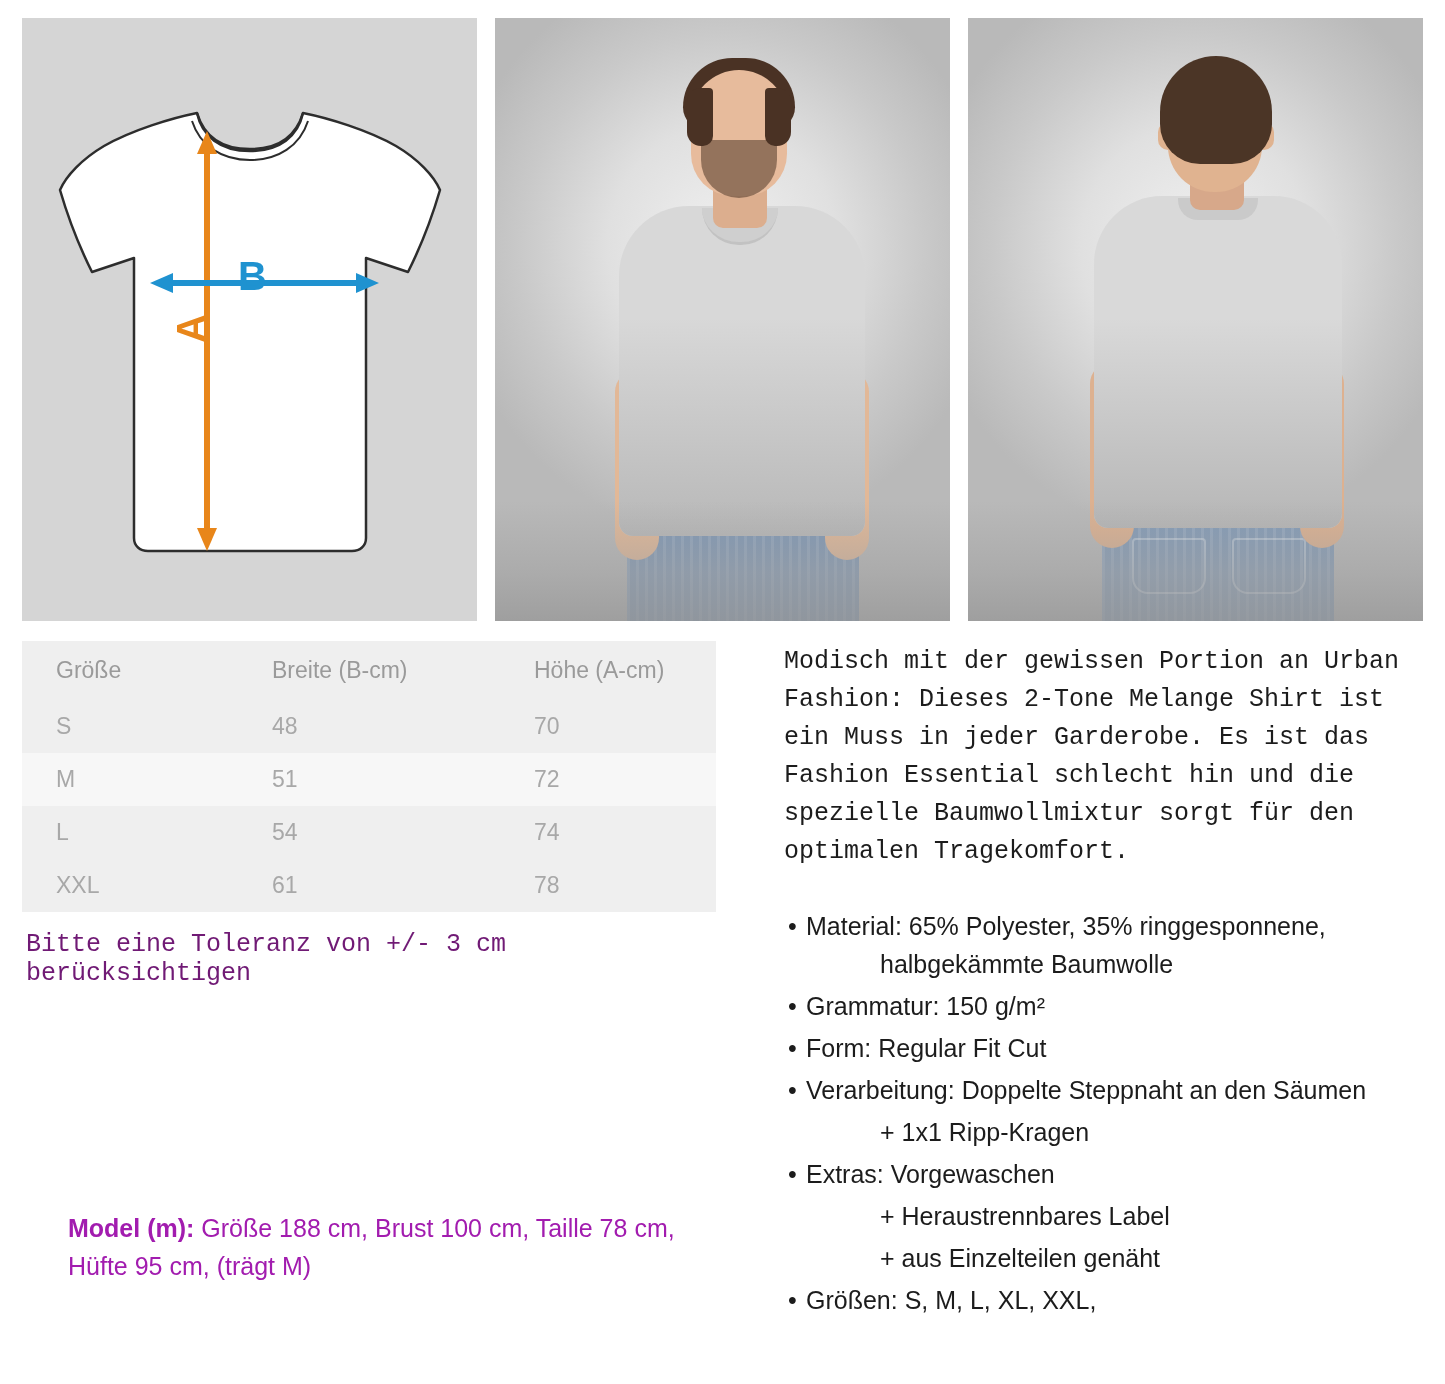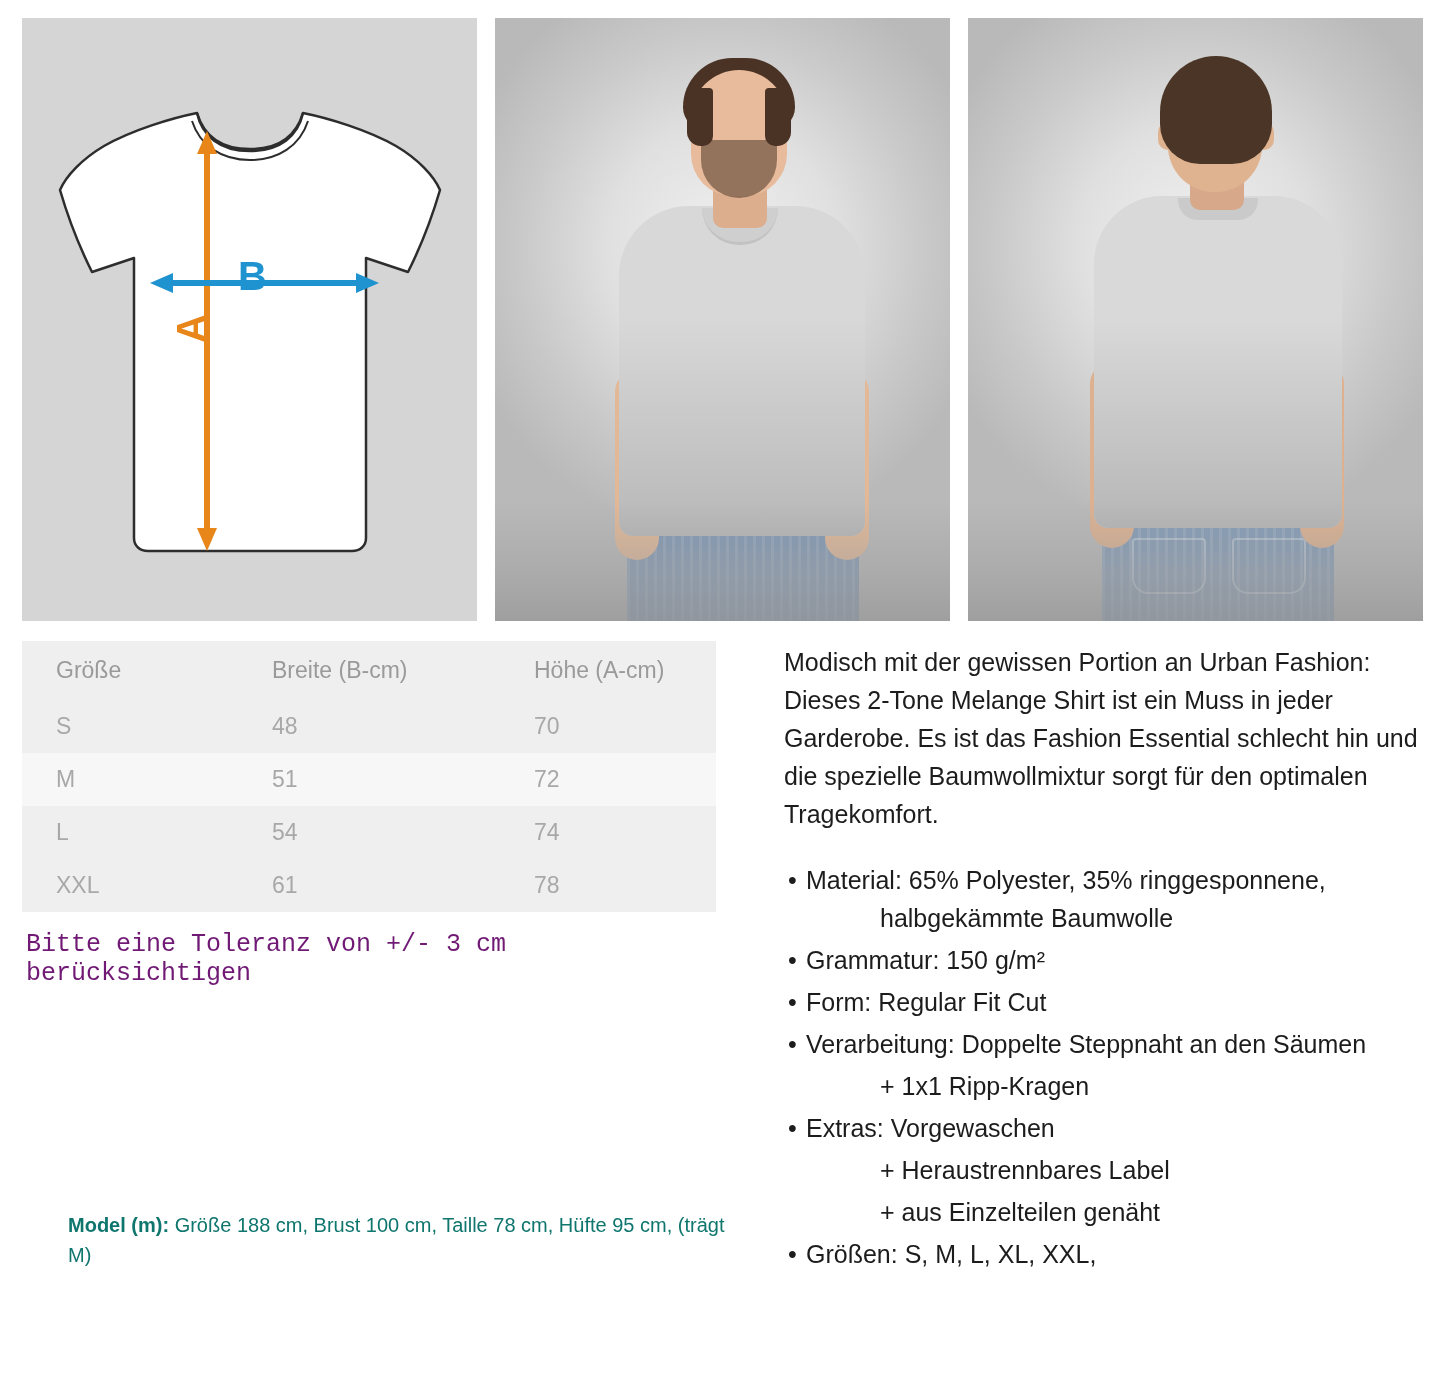--- a/index.html
+++ b/index.html
@@ -235,38 +235,39 @@
   table.size-table col.c2 { width: 262px; }
   table.size-table col.c3 { width: 216px; }
 
   .tolerance {
     font-size: 25px;
     color: #701a75;
     margin: 18px 0 0 4px;
     font-family: Liberation Mono, monospace;
   }
   .model-info {
-    font-size: 20px;
-    color: #0f766e;
+    font-size: 25px;
+    color: #a21caf;
     margin: 222px 0 0 46px;
     line-height: 1.5;
     max-width: 700px;
   }
   .model-info b { font-weight: bold; }
 
   
   .desc {
     font-size: 25px;
     line-height: 1.52;
     color: #1c1c1c;
     margin: 2px 0 0 0;
+    font-family: Liberation Mono, monospace;
   }
   ul.features {
     list-style: none;
-    margin: 28px 0 0 0;
+    margin: 36px 0 0 0;
     padding: 0;
     font-size: 25px;
     line-height: 1.52;
     color: #1c1c1c;
   }
   ul.features li {
     position: relative;
     padding-left: 22px;
     margin-bottom: 4px;
   }

